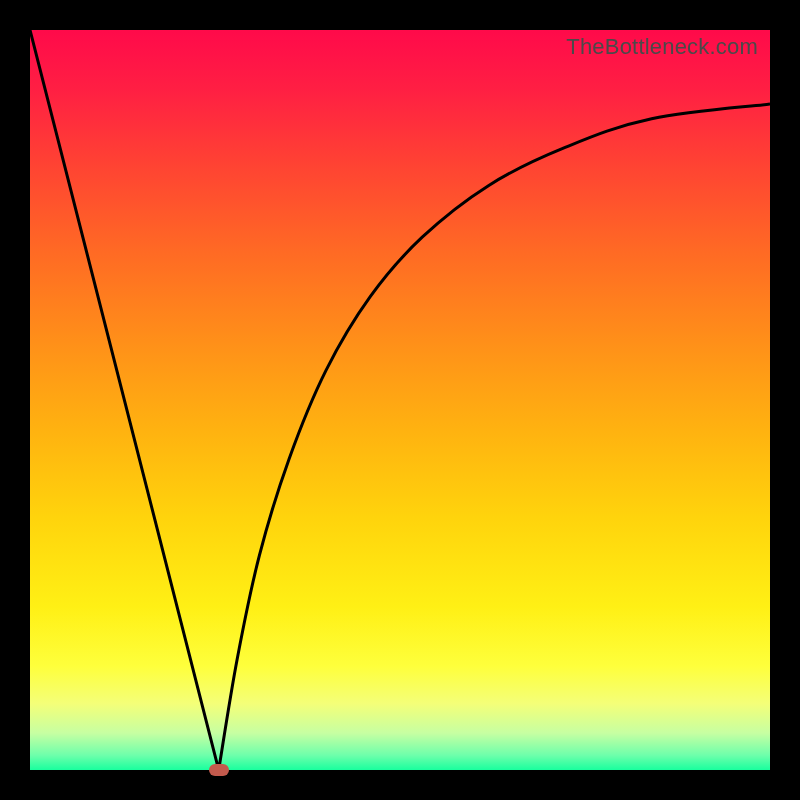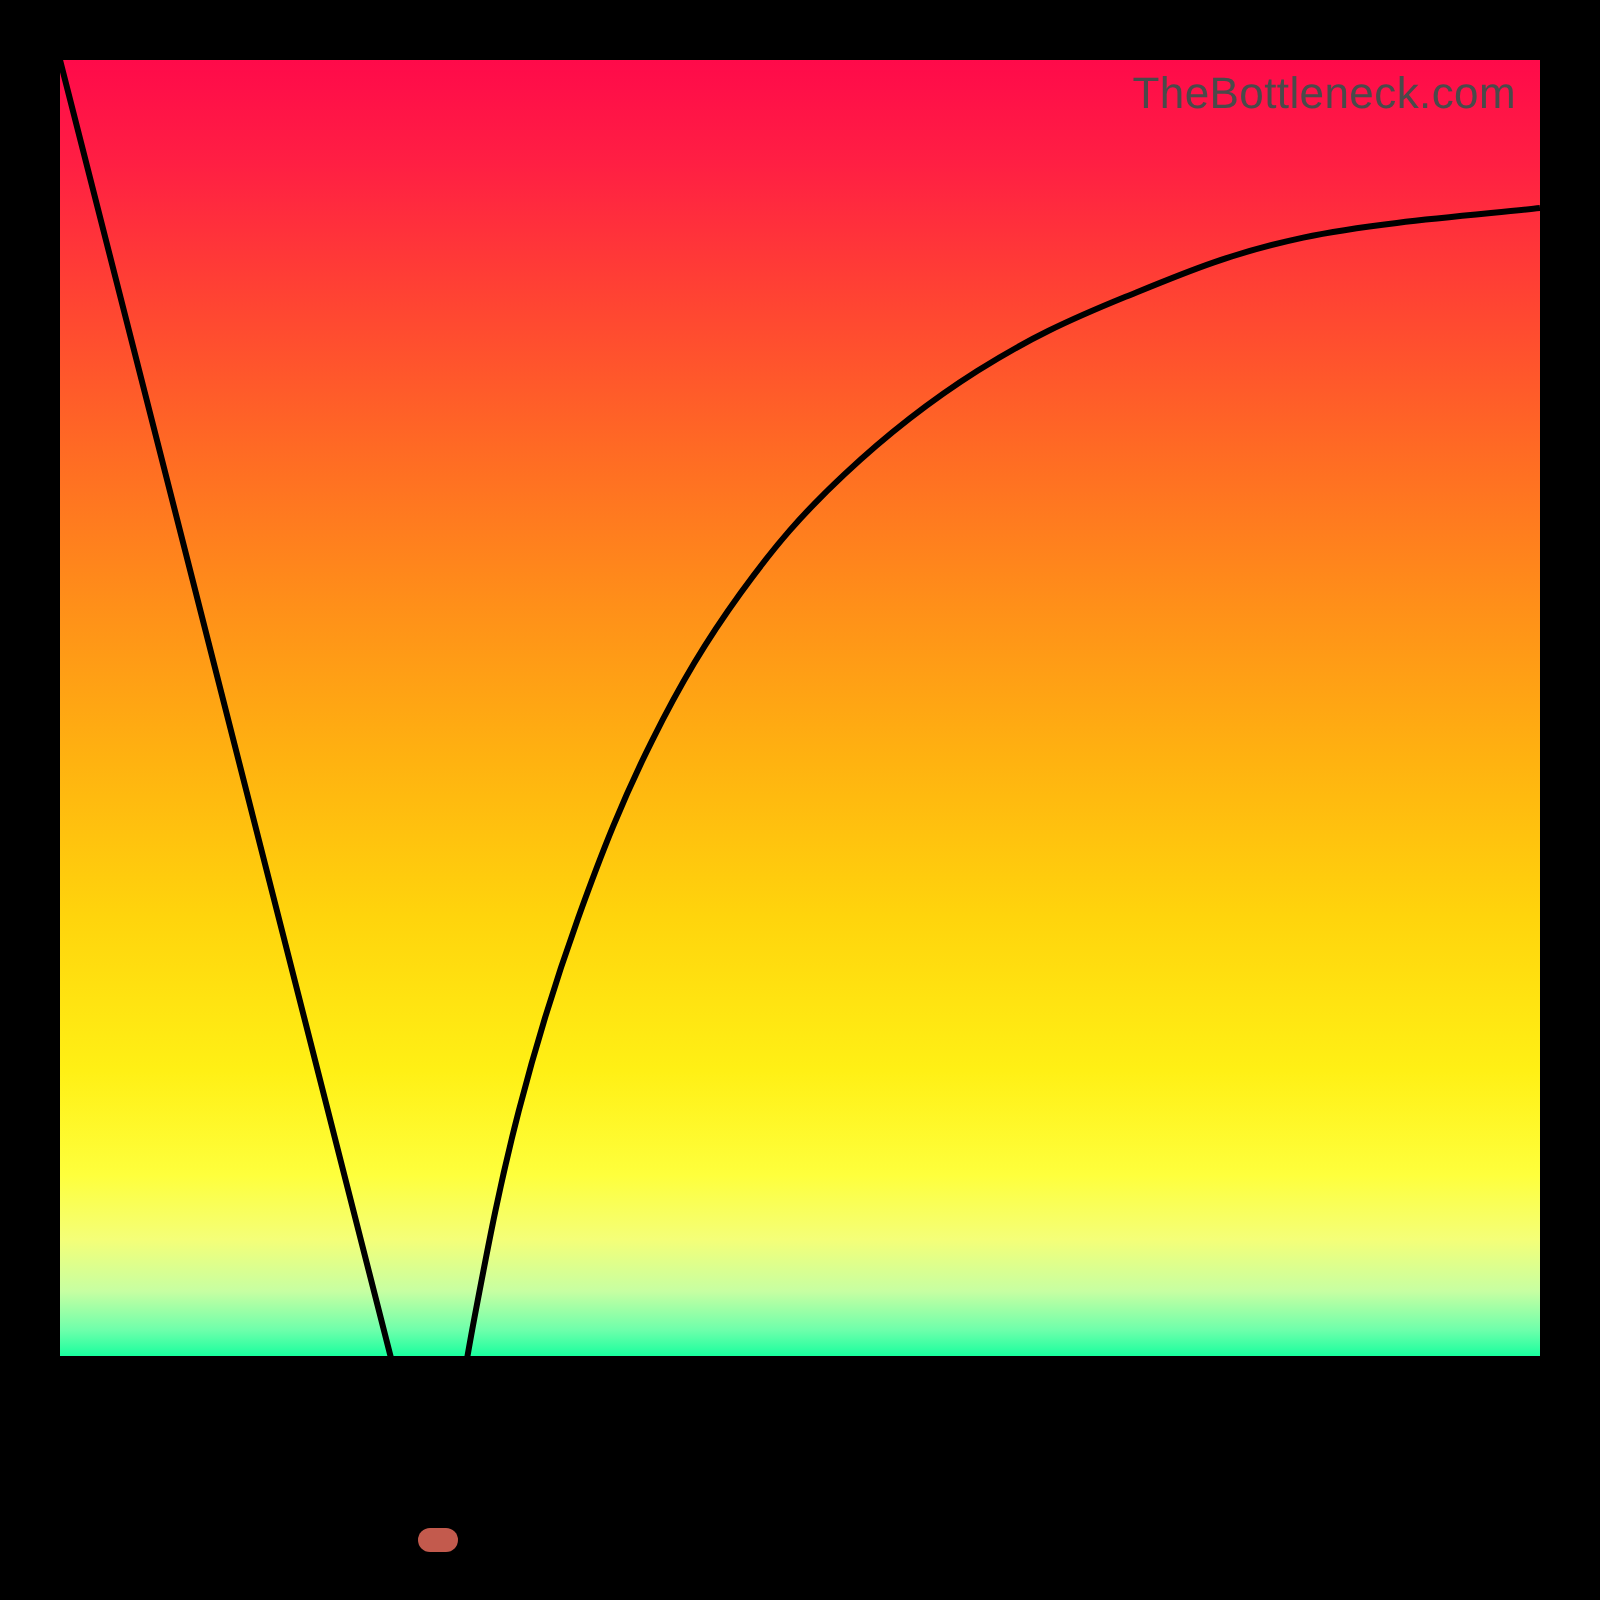--- a/index.html
+++ b/index.html
@@ -9,21 +9,21 @@
     height: 800px;
     background: #000;
     overflow: hidden;
     font-family: Arial, Helvetica, sans-serif;
   }
   .frame {
     position: absolute;
     left: 30px;
     top: 30px;
     width: 740px;
-    height: 648px;
+    height: 740px;
     background: linear-gradient(to bottom,
       #ff0a4a 0%,
       #ff1f43 8%,
       #ff4233 18%,
       #ff6a24 30%,
       #ff8f19 42%,
       #ffb210 54%,
       #ffd40c 66%,
       #fff015 78%,
       #feff3c 86%,

